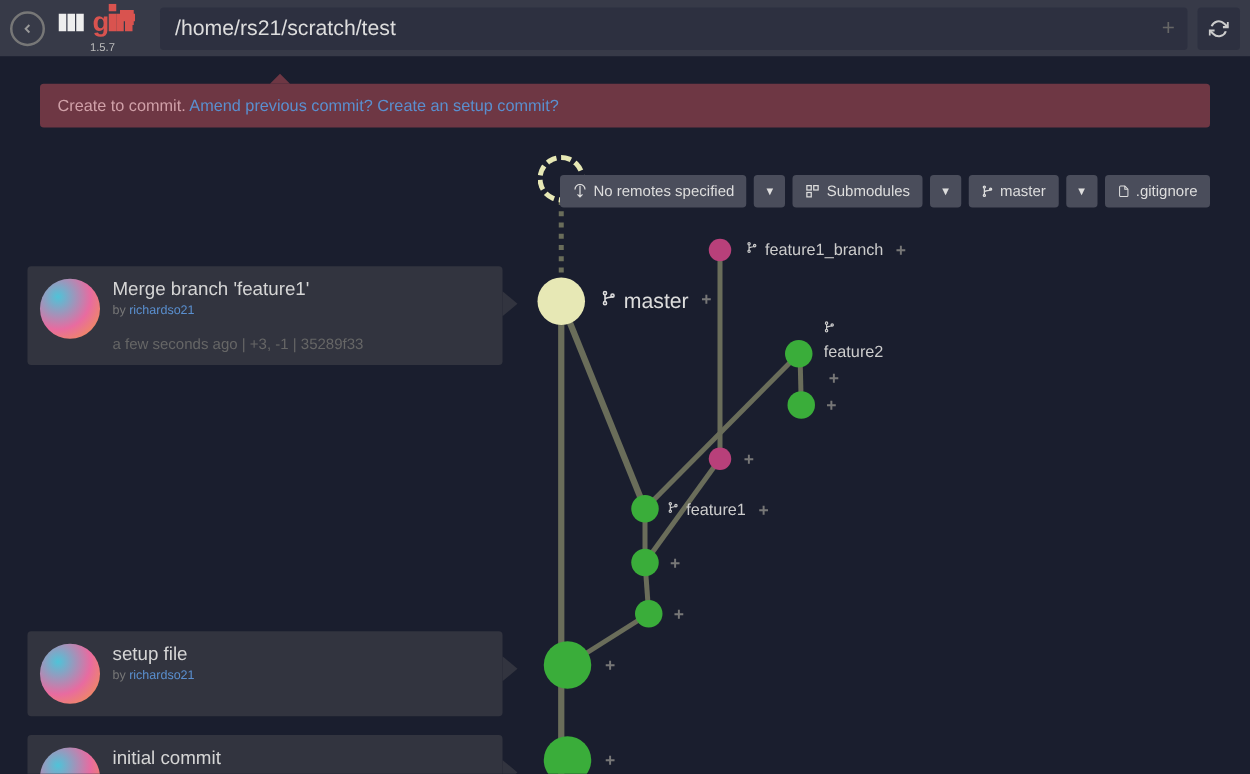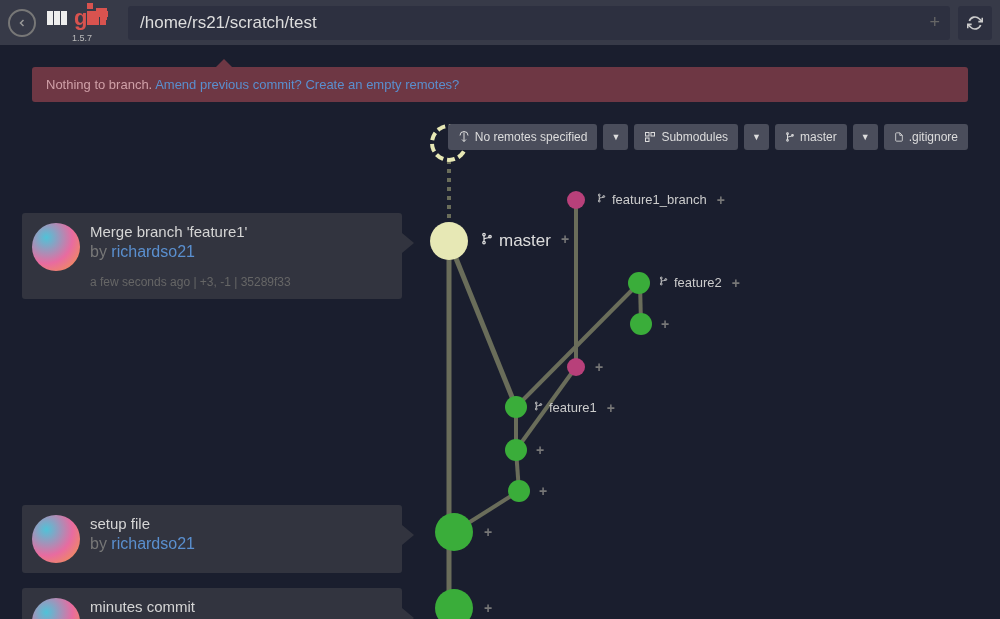--- a/index.html
+++ b/index.html
@@ -84,21 +84,21 @@
     top: -8px;
     width: 0; height: 0;
     border-left: 8px solid transparent;
     border-right: 8px solid transparent;
     border-bottom: 8px solid #6e3744;
   }
 
   
   .toolbar {
     position: absolute;
-    top: 124px;
+    top: 140px;
     right: 32px;
     display: flex;
     gap: 6px;
     z-index: 20;
   }
   .tbtn {
     background: #4a4d5b;
     color: #ddd;
     font-size: 12px;
     padding: 6px 10px;
@@ -184,21 +184,21 @@
     border-bottom: 10px solid transparent;
     border-left: 12px solid #32343f;
   }
   .avatar {
     width: 48px; height: 48px;
     border-radius: 50%;
     flex-shrink: 0;
     background: radial-gradient(circle at 30% 30%, #4fc3d8, #e86ba0 55%, #f49b3c);
   }
   .commit-msg { font-size: 15px; color: #d5d5d5; margin-bottom: 3px; }
-  .commit-line { font-size: 16px; color: #777; }
+  .commit-line { font-size: 10px; color: #777; }
   .commit-line a { color: #5a8fcf; text-decoration: none; }
   .commit-meta { font-size: 12px; color: #666; margin-top: 14px; }
 
   .branch-icon { display: inline-block; }
 </style>
 </head>
 <body>
 
 <div class="topbar">
   <div class="back-btn">
@@ -230,21 +230,21 @@
   <div class="refresh-btn">
     <svg width="16" height="16" viewBox="0 0 24 24" fill="none" stroke="currentColor" stroke-width="2.5">
         <path d="M23 4v6h-6M1 20v-6h6"></path>
         <path d="M3.51 9a9 9 0 0114.85-3.36L23 10M1 14l4.64 4.36A9 9 0 0020.49 15"></path>
       </svg>
   </div>
 </div>
 
 <div class="notif">
   <div class="arrow"></div>
-  <span>Nothing to branch. </span><a>Amend previous commit?</a> <a>Create an empty remotes?</a>
+  <span>Create to commit. </span><a>Amend previous commit?</a> <a>Create an setup commit?</a>
 </div>
 
 <div class="toolbar">
   <div class="tbtn">
     <svg width="12" height="12" viewBox="0 0 24 24" fill="none" stroke="currentColor" stroke-width="2">
         <path d="M8 17l4 4 4-4M12 3v18M4 9a8 8 0 0116 0"></path>
       </svg>
     <span>No remotes specified</span>
   </div>
   <div class="tbtn caret-only">
@@ -319,21 +319,21 @@
         <circle cx="6" cy="4" r="2.5"></circle>
         <circle cx="6" cy="20" r="2.5"></circle>
         <circle cx="18" cy="8" r="2.5"></circle>
         <path d="M6 6v12M6 14c0-4 12-2 12-6"></path>
       </svg>
     <span>feature1_branch</span>
     <span class="plus">+</span>
   </div>
 
   <div class="node med green" style="left:639px; top:183px;"></div>
-  <div class="node-label" style="left:659px; top:183px;">
+  <div class="node-label" style="left:659px; top:183px;flex-direction:column;">
     <svg class="branch-icon" width="9" height="12" viewBox="0 0 24 24" fill="none" stroke="currentColor" stroke-width="2.5">
         <circle cx="6" cy="4" r="2.5"></circle>
         <circle cx="6" cy="20" r="2.5"></circle>
         <circle cx="18" cy="8" r="2.5"></circle>
         <path d="M6 6v12M6 14c0-4 12-2 12-6"></path>
       </svg>
     <span>feature2</span>
     <span class="plus">+</span>
   </div>
 
@@ -392,17 +392,17 @@
     <div class="avatar"></div>
     <div>
       <div class="commit-msg">setup file</div>
       <div class="commit-line"><span>by </span><a>richardso21</a></div>
     </div>
   </div>
 
   <div class="commit" style="left:22px; top:488px;">
     <div class="avatar"></div>
     <div>
-      <div class="commit-msg">minutes commit</div>
+      <div class="commit-msg">initial commit</div>
       <div class="commit-line"><span>by </span><a>richardso21</a></div>
     </div>
   </div>
 </div>
 
 </body></html>

